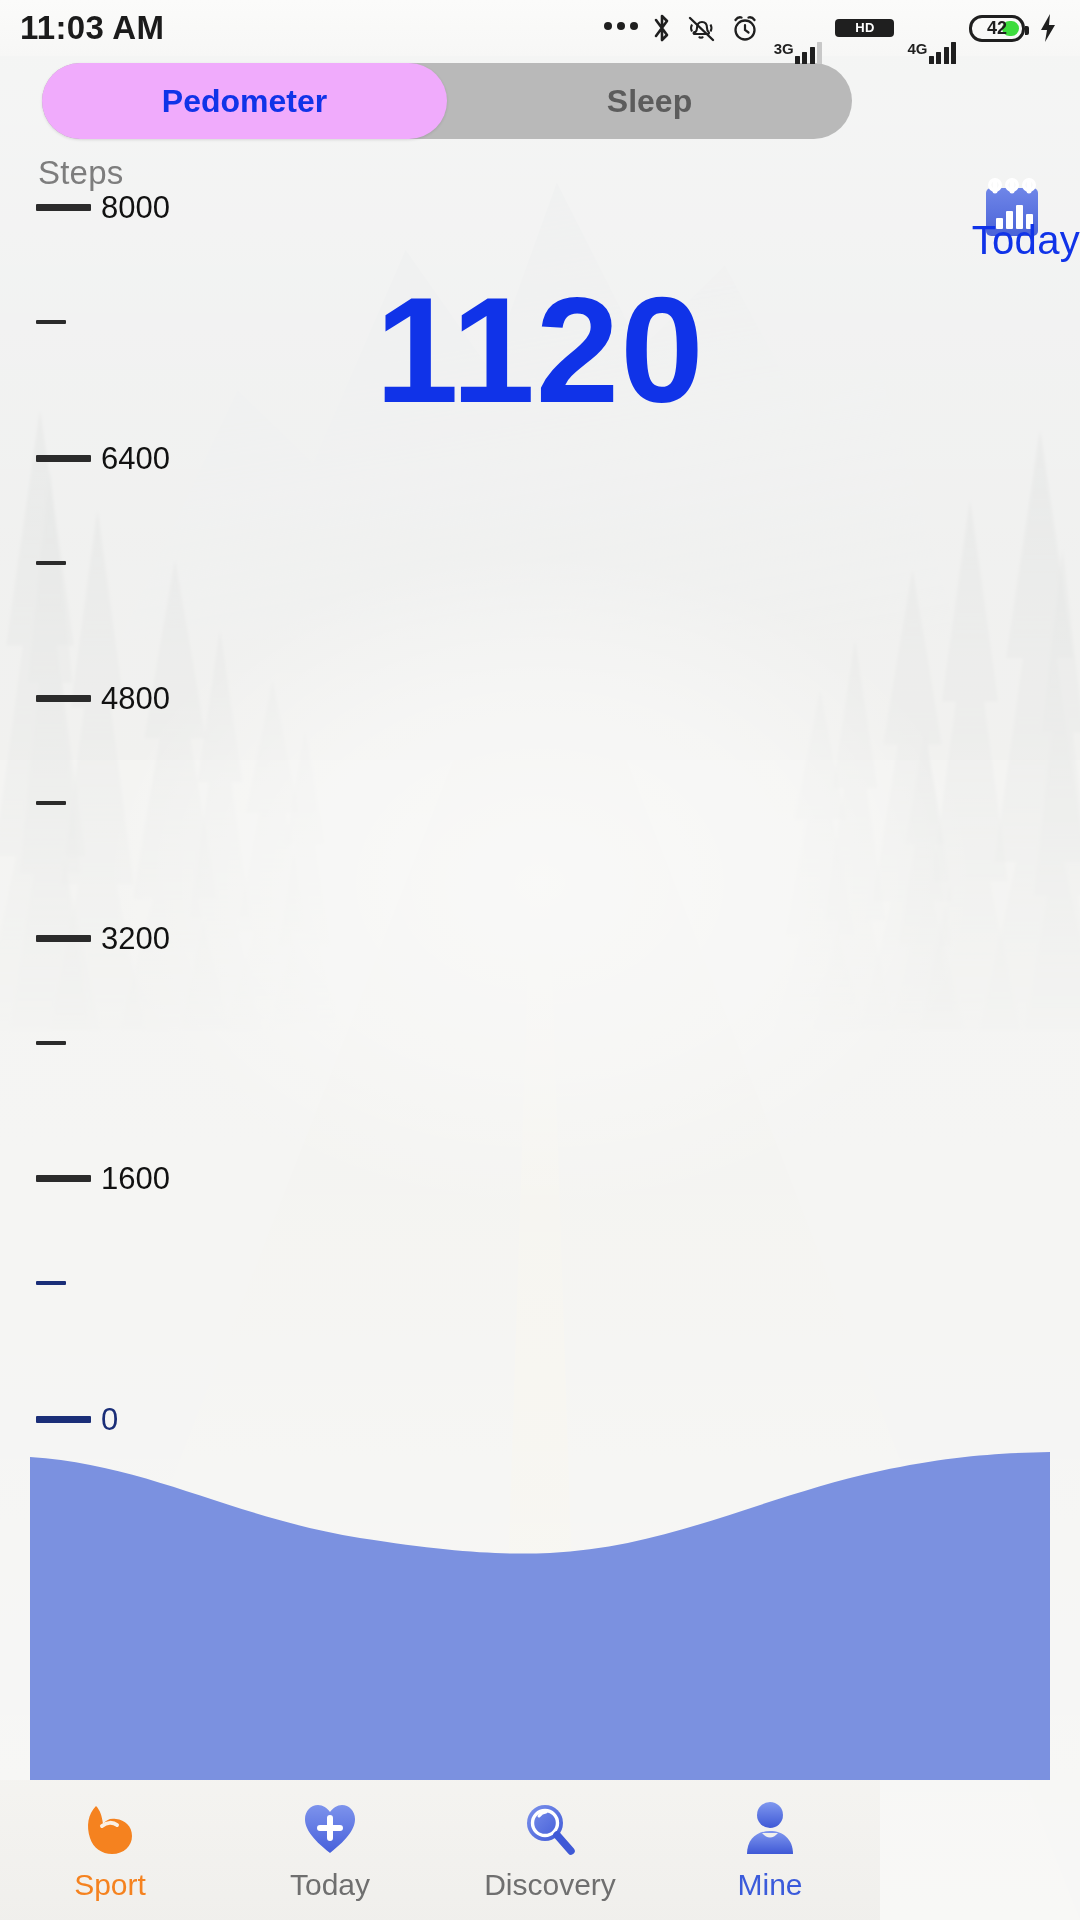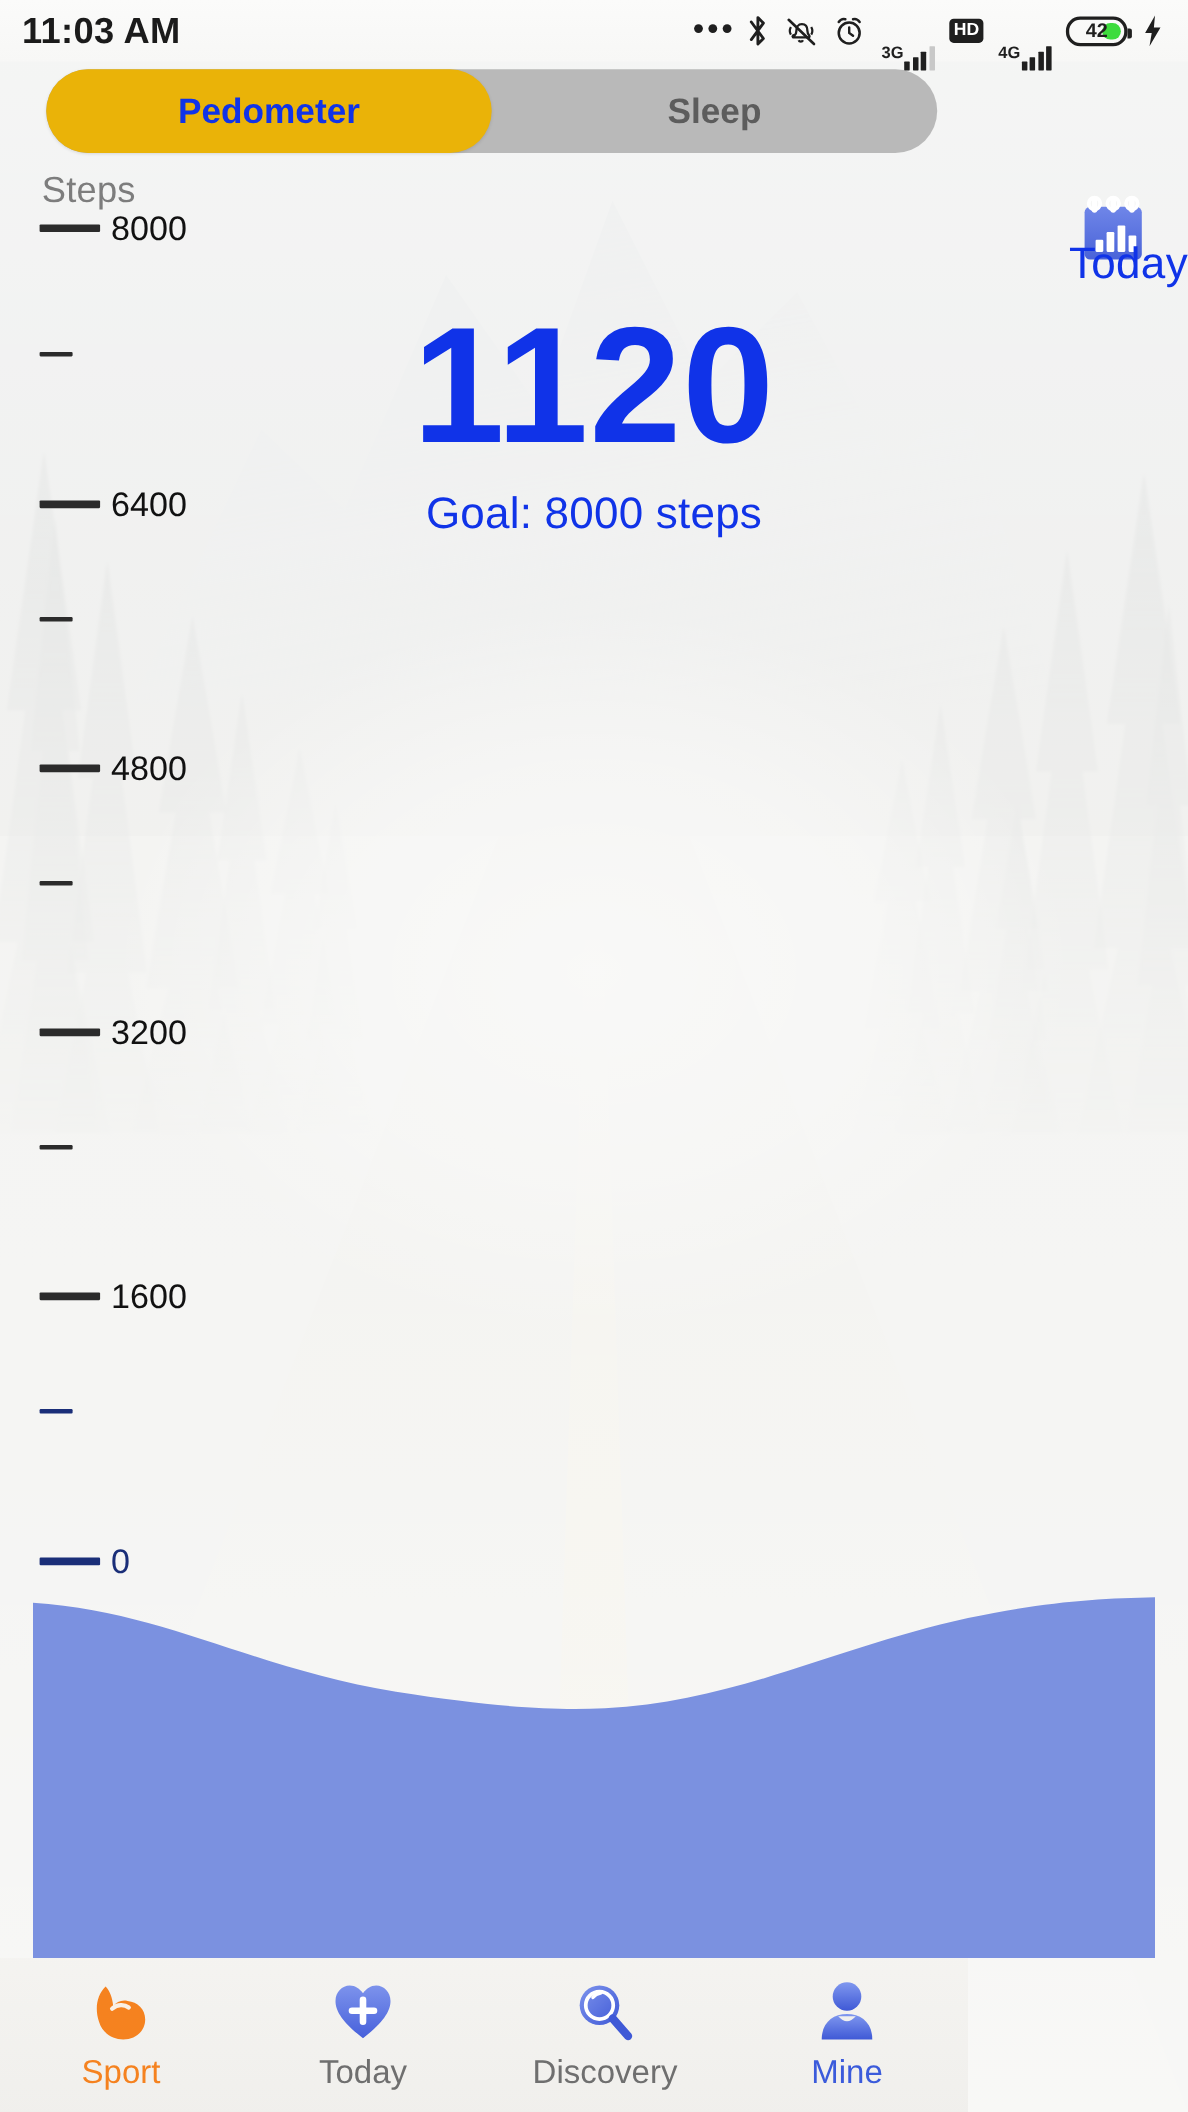--- a/index.html
+++ b/index.html
@@ -61,41 +61,41 @@
   .status-icons { display:flex; align-items:center; gap:13px; }
   .status-icons .ico { display:flex; align-items:flex-end; color:#1f1f1f; }
   .dots { display:flex; gap:5px; align-items:center; padding-bottom:4px; }
   .dots i { width:8px; height:8px; border-radius:50%; background:#1f1f1f; display:block; }
   .bars { display:flex; align-items:flex-end; gap:2.5px; height:22px; }
   .bars b { width:5px; background:#1f1f1f; display:block; border-radius:.5px; }
   .bars b.d { background:#c8c8c8; }
   .sig-wrap { display:flex; align-items:flex-end;margin-top:48px; }
   .sig-g { font-size:15px; font-weight:700; color:#1f1f1f; margin-right:1px; margin-bottom:8px; line-height:1; }
   .hd-box {
-    background:#1f1f1f; color:#fff; font-size:16px; font-weight:700;
-    border-radius:4px; padding:2px 4px; line-height:1.1; letter-spacing:.2px;
+    background:#1f1f1f; color:#fff; font-size:13px; font-weight:700;
+    border-radius:4px; padding:2px 20px; line-height:1.1; letter-spacing:.2px;
   }
   .batt {
     width:56px; height:27px; border:3px solid #1f1f1f; border-radius:13px;
     display:flex; align-items:center; position:relative; padding:2px;
   }
   .batt:after { content:""; position:absolute; right:-7px; top:8px; width:4px; height:9px; background:#1f1f1f; border-radius:0 2px 2px 0; }
   .batt .fill { position:absolute; right:3px; top:3px; bottom:3px; width:17px; background:#3ddc3d; border-radius:9px; }
   .batt .pct { position:relative; z-index:2; font-size:18px; font-weight:700; color:#1f1f1f; width:100%; text-align:center; }
 
   
   .segmented {
     position:absolute; left:42px; top:63px; width:810px; height:76px; z-index:30;
     background:#b9b9b9; border-radius:38px; display:flex; align-items:center;
   }
   .seg {
     flex:1; height:76px; display:flex; align-items:center; justify-content:center;
     font-size:32px; font-weight:700; cursor:pointer;
   }
-  .seg.active { background:#eab308; border-radius:38px; color:#1033e8; box-shadow:0 1px 3px rgba(0,0,0,.12); }
+  .seg.active { background:#f0abfc; border-radius:38px; color:#1033e8; box-shadow:0 1px 3px rgba(0,0,0,.12); }
   .seg.inactive { color:#5c5c5c; }
 
   
   .panel { position:absolute; left:0; top:140px; width:1080px; height:1640px; z-index:20; }
 
   .axis-title {
     position:absolute; left:38px; top:14px; font-size:33px; color:#7d7d7d; letter-spacing:.2px;
   }
 
   .tick { position:absolute; display:flex; align-items:center; }
@@ -300,21 +300,20 @@
     <span class="line"></span>
   </div>
   <div class="tick major zero" style="top:1264px">
     <span class="line"></span>
     <span class="lbl">0</span>
   </div>
 
   <div class="today-block">
     <div class="today-label">Today</div>
     <div class="step-count">1120</div>
-    <div class="goal-label">Goal: 8000 steps</div>
   </div>
 
   <div class="wave">
     <svg viewBox="0 0 1020 345" preserveAspectRatio="none">
       <path d="M0,22 C120,30 200,82 330,103 C420,117 470,120 520,118
                C640,112 730,62 850,36 C920,21 970,18 1020,17
                L1020,345 L0,345 Z" fill="#7b91e0"></path>
     </svg>
   </div>
 </div>

